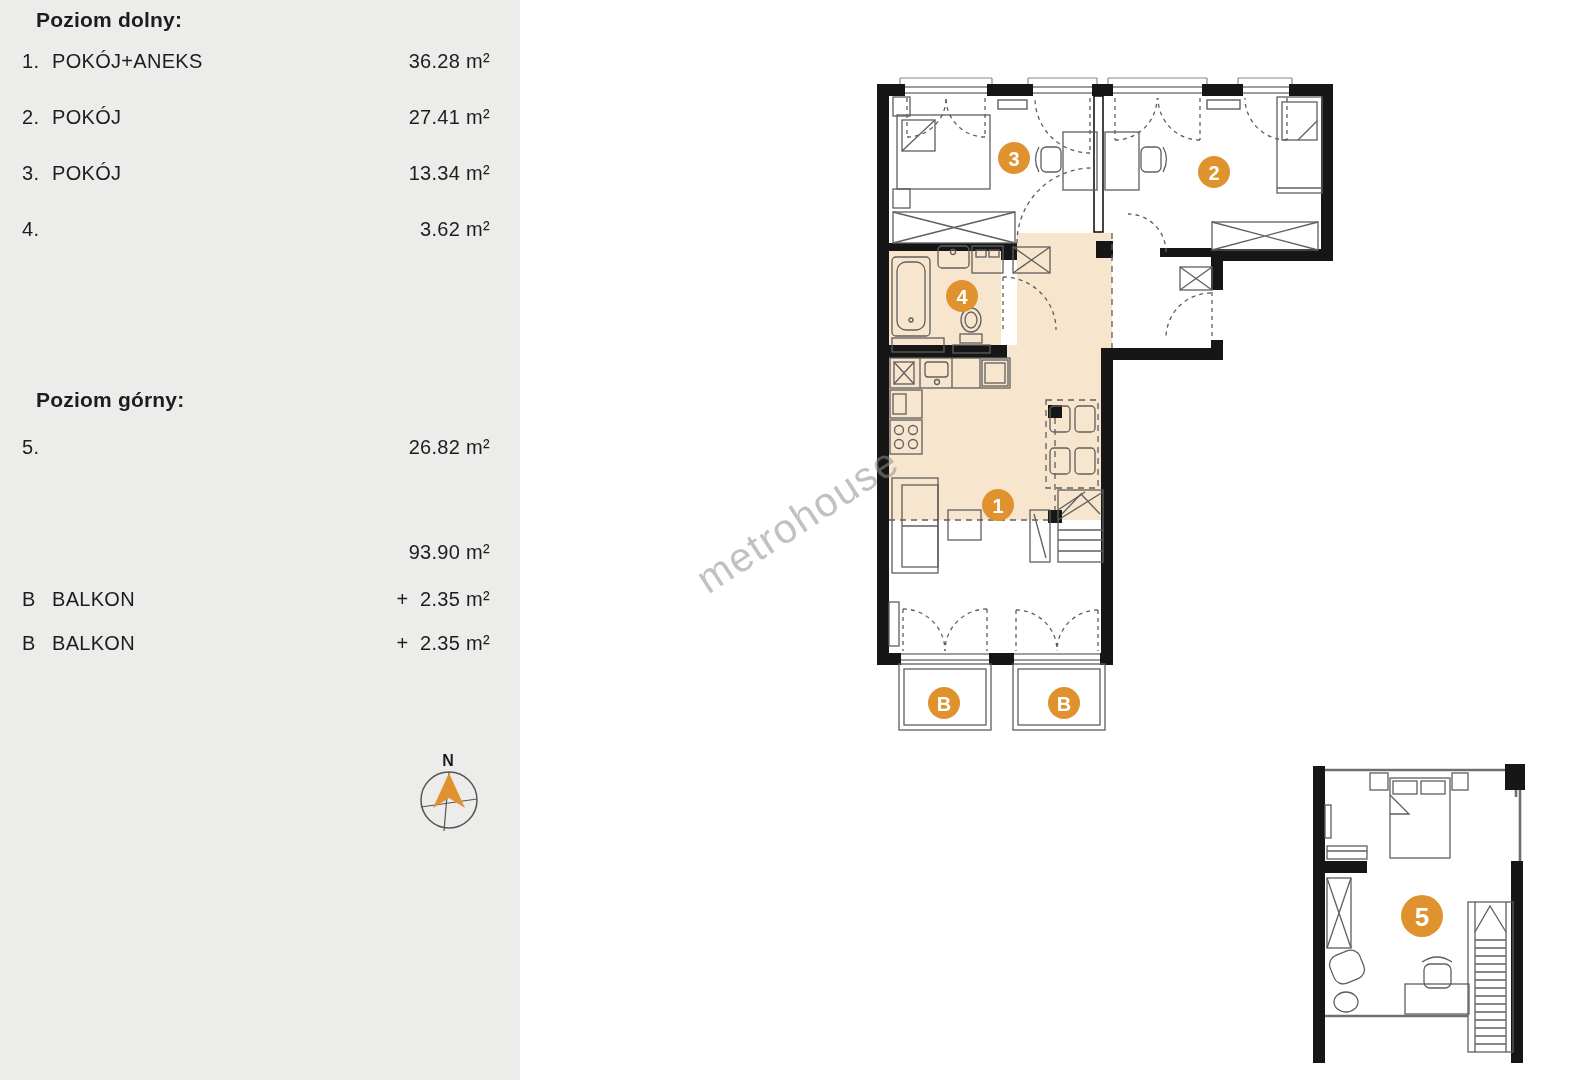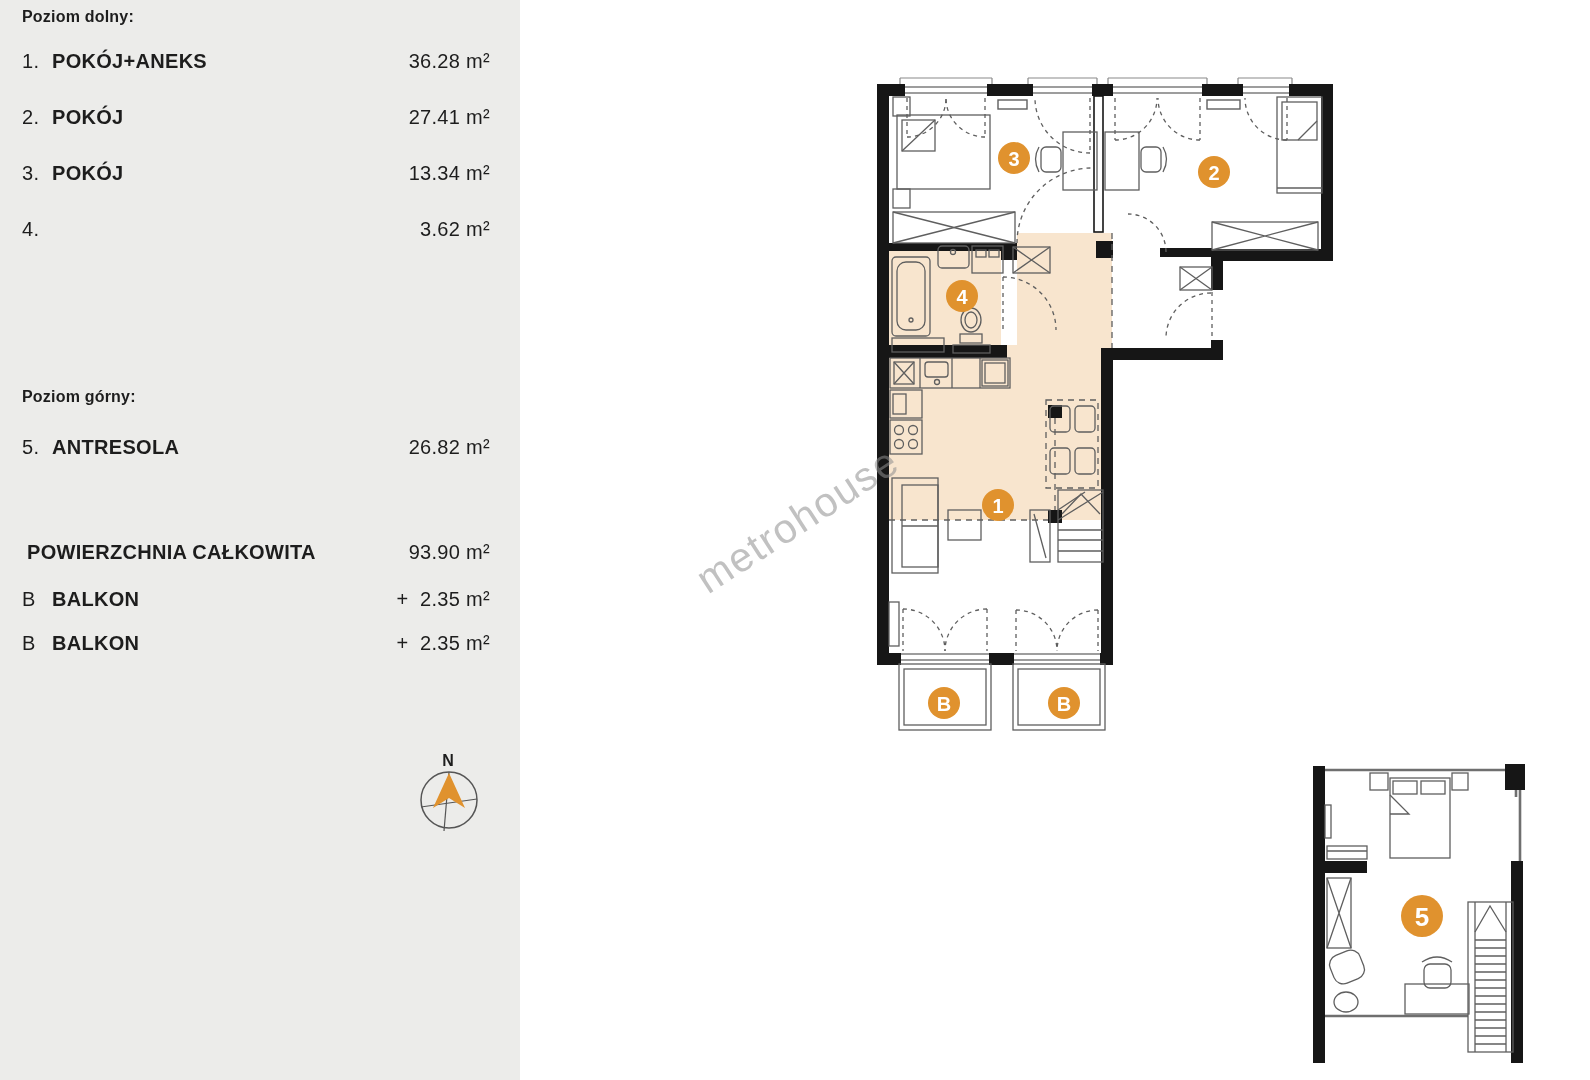--- a/index.html
+++ b/index.html
@@ -2,25 +2,25 @@
 <html><head>
 <meta charset="utf-8">
 <style>
   * { margin:0; padding:0; box-sizing:border-box; }
   html,body { width:1590px; height:1080px; background:#ffffff; overflow:hidden;
               font-family:"Liberation Sans", sans-serif; color:#1d1d1d; }
   #stage { position:relative; width:1590px; height:1080px; }
 
   
   #sidebar { position:absolute; left:0; top:0; width:520px; height:1080px; background:#ECECEA; }
-  .heading { position:absolute; left:22px; font-size:16px; font-weight:bold; letter-spacing:.2px; }
+  .heading { position:absolute; left:36px; font-size:21px; font-weight:bold; letter-spacing:.2px; }
   .row { position:absolute; left:22px; width:468px; display:flex; align-items:baseline;
          font-size:20px; letter-spacing:.3px; }
   .row .num  { width:30px; flex:0 0 30px; }
-  .row .name { flex:1 1 auto;font-weight:bold; }
+  .row .name { flex:1 1 auto; }
   .row .val  { margin-left:auto; text-align:center; white-space:pre; }
   .row.total { font-size:20px; }
   .row.total .num { flex:0 0 5px; width:5px; }
 
   
   #plan-svg { position:absolute; left:520px; top:0; width:1070px; height:1080px; }
   #watermark { position:absolute; left:648px; top:430px; width:300px; height:180px;
                display:flex; align-items:center; justify-content:center; pointer-events:none; }
   #watermark span { display:block; transform:rotate(-33deg); font-size:41px; color:#8f8f8f;
                     opacity:.55; letter-spacing:1.5px; }
@@ -65,27 +65,25 @@
     </div>
     <div class="row" style="top:218px">
       <span class="num">4.</span>
       <span class="val">3.62 m²</span>
     </div>
 
     <div class="heading" style="top:388px">Poziom górny:</div>
 
     <div class="row" style="top:436px">
       <span class="num">5.</span>
-      <span class="name">ANTRESOLA</span>
       <span class="val">26.82 m²</span>
     </div>
 
     <div class="row total" style="top:541px">
       <span class="num"></span>
-      <span class="name">POWIERZCHNIA CAŁKOWITA</span>
       <span class="val">93.90 m²</span>
     </div>
     <div class="row" style="top:588px">
       <span class="num">B</span>
       <span class="name">BALKON</span>
       <span class="val">+  2.35 m²</span>
     </div>
     <div class="row" style="top:632px">
       <span class="num">B</span>
       <span class="name">BALKON</span>

